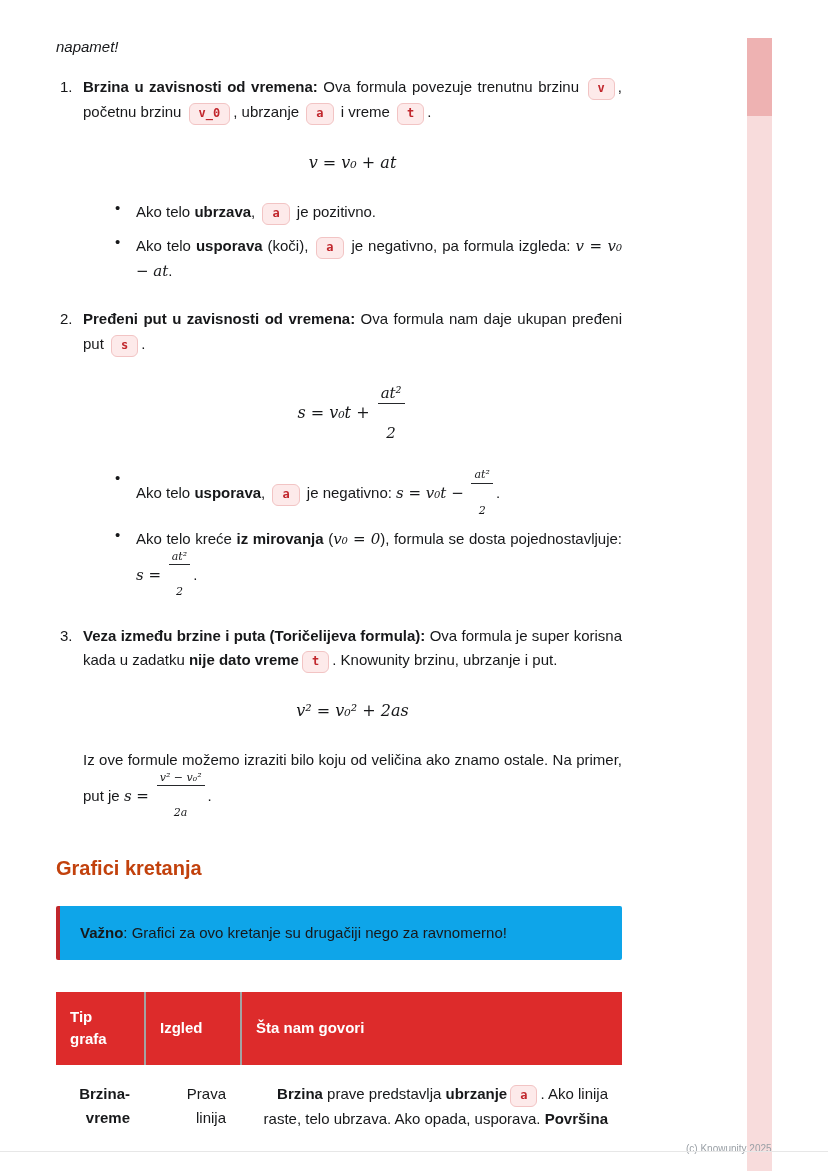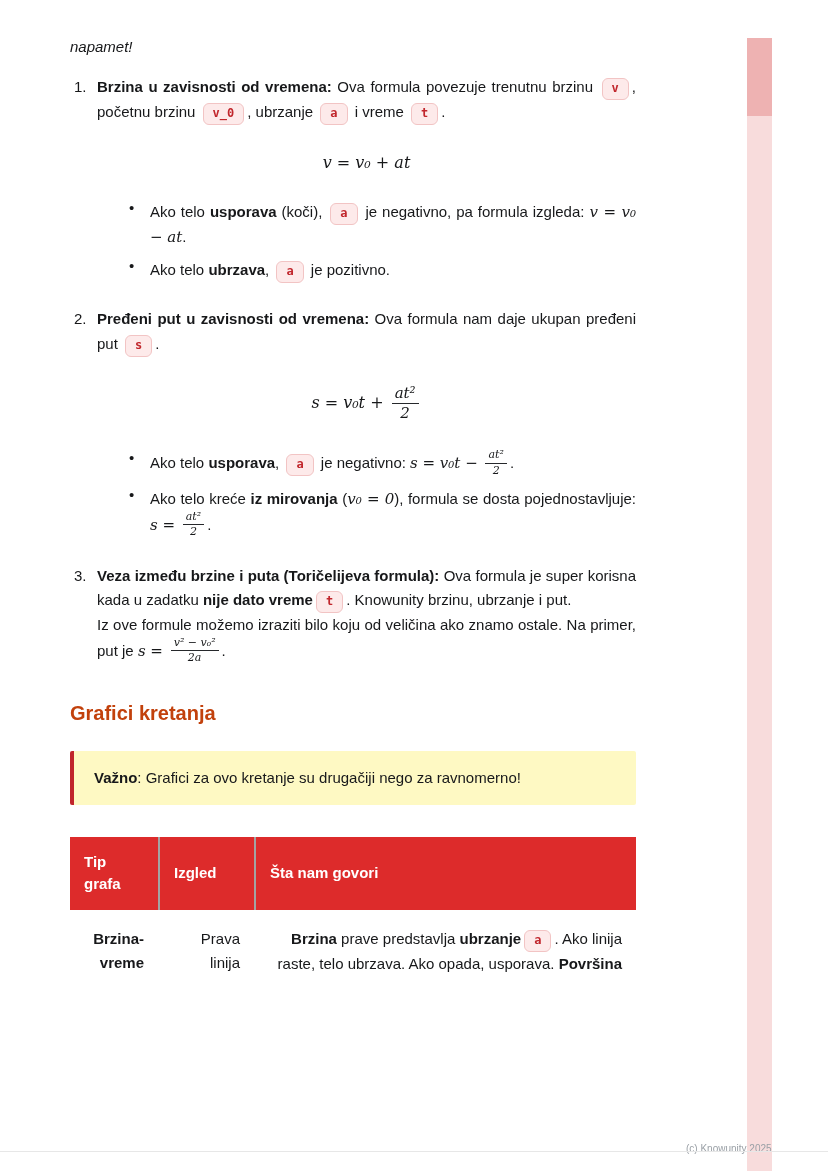--- a/index.html
+++ b/index.html
@@ -7,21 +7,21 @@
     position: relative;
     width: 828px;
     height: 1171px;
     background: #ffffff;
     overflow: hidden;
     font-family: "Liberation Sans", sans-serif;
     color: #17181a;
   }
   .content {
     position: absolute;
-    left: 70px;
+    left: 56px;
     top: 38px;
     width: 566px;
   }
   .para { margin: 0; text-align: justify; font-size: 15px; line-height: 1.62; }
   .intro { font-style: italic; font-size: 15px; margin: 0 0 20px; }
 
   .olitem { position: relative; padding-left: 27px; margin-bottom: 24px; }
   .olnum { position: absolute; left: 4px; top: 0; font-size: 15px; line-height: 1.62; }
 
   b { font-weight: bold; }
@@ -47,30 +47,30 @@
     margin: 28px 0;
     font-family: "DejaVu Serif", serif;
     font-style: italic;
     font-size: 16px;
   }
 
   .bullets { margin: 0 0 0 30px; }
   .bullet { position: relative; padding-left: 23px; margin-bottom: 9px; }
   .bullet::before { content: "•"; position: absolute; left: 2px; top: -1px; font-size: 15px; }
 
-  .frac { display: inline-flex; flex-direction: column; text-align: center; vertical-align: middle; margin: 0 3px; font-family: "DejaVu Serif", serif; font-style: italic; }
+  .frac { display: inline-flex; flex-direction: column; text-align: center; vertical-align: middle; margin: 0 3px; font-family: "DejaVu Serif", serif; font-style: italic; gap: 20px; }
   .fnum { display: block; padding: 0 3px 1px; border-bottom: 1px solid #26282b; line-height: 1.15; }
   .fden { display: block; padding-top: 1px; line-height: 1.15; }
   .display-formula .frac { font-size: 15px; }
   .inline-frac { font-size: 11px; position: relative; top: -1px; }
 
   .section-heading { color: #c2410c; font-size: 20px; font-weight: bold; margin: 36px 0 26px; }
 
   .callout {
-    background: #fef9c3;
+    background: #0ea5e9;
     border-left: 4px solid #c0262c;
     border-radius: 2px;
     padding: 15px 20px;
     font-size: 15px;
     line-height: 1.6;
     margin-bottom: 32px;
   }
 
   .dtable { width: 100%; border-collapse: separate; border-spacing: 0; }
   .dtable th {
@@ -126,24 +126,24 @@
     <div class="olitem">
       <span class="olnum">1.</span>
       <p class="para">
         <b>Brzina u zavisnosti od vremena:</b><span> Ova formula povezuje trenutnu brzinu </span><code class="chip">v</code><span>, početnu brzinu </span><code class="chip">v_0</code><span>, ubrzanje </span><code class="chip">a</code><span> i vreme </span><code class="chip">t</code><span>.</span>
       </p>
       <div class="display-formula">
         <span>v = v₀ + at</span>
       </div>
       <div class="bullets">
         <div class="bullet">
+          <p class="para"><span>Ako telo </span><b>ubrzava</b><span>, </span><code class="chip">a</code><span> je pozitivno.</span></p>
+        </div>
+        <div class="bullet">
           <p class="para"><span>Ako telo </span><b>usporava</b><span> (koči), </span><code class="chip">a</code><span> je negativno, pa formula izgleda: </span><span class="math">v = v₀ − at</span><span>.</span></p>
-        </div>
-        <div class="bullet">
-          <p class="para"><span>Ako telo </span><b>ubrzava</b><span>, </span><code class="chip">a</code><span> je pozitivno.</span></p>
         </div>
       </div>
     </div>
 
     <div class="olitem">
       <span class="olnum">2.</span>
       <p class="para">
         <b>Pređeni put u zavisnosti od vremena:</b><span> Ova formula nam daje ukupan pređeni put </span><code class="chip">s</code><span>.</span>
       </p>
       <div class="display-formula">
@@ -166,20 +166,23 @@
               </span><span>.</span></p>
         </div>
       </div>
     </div>
 
     <div class="olitem">
       <span class="olnum">3.</span>
       <p class="para">
         <b>Veza između brzine i puta (Toričelijeva formula):</b><span> Ova formula je super korisna kada u zadatku </span><b>nije dato vreme</b><code class="chip">t</code><span>. Knowunity brzinu, ubrzanje i put.</span>
       </p>
+      <div class="display-formula">
+        <span>v² = v₀² + 2as</span>
+      </div>
       <p class="para"><span>Iz ove formule možemo izraziti bilo koju od veličina ako znamo ostale. Na primer, put je </span><span class="math">s = </span><span class="frac inline-frac">
             <span class="fnum">v² − v₀²</span>
             <span class="fden">2a</span>
           </span><span>.</span></p>
     </div>
 
     <h2 class="section-heading">Grafici kretanja</h2>
 
     <div class="callout">
       <b>Važno</b><span>: Grafici za ovo kretanje su drugačiji nego za ravnomerno!</span>

